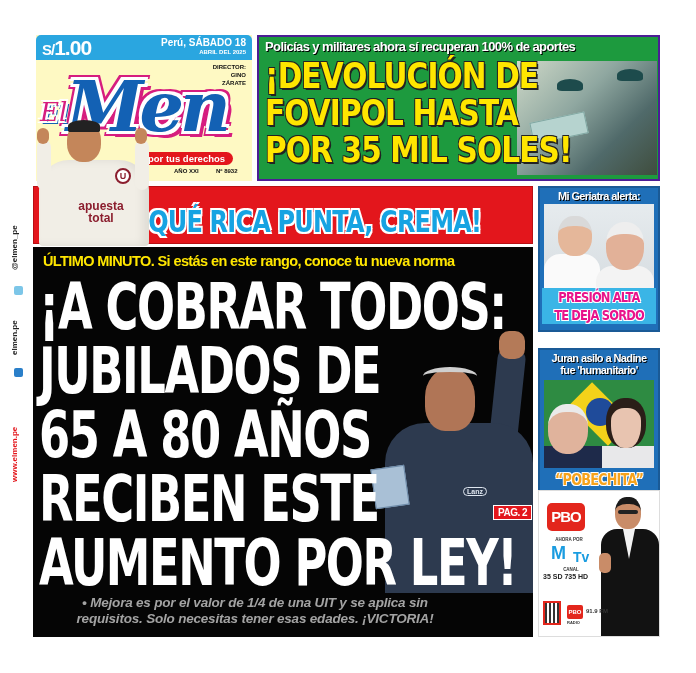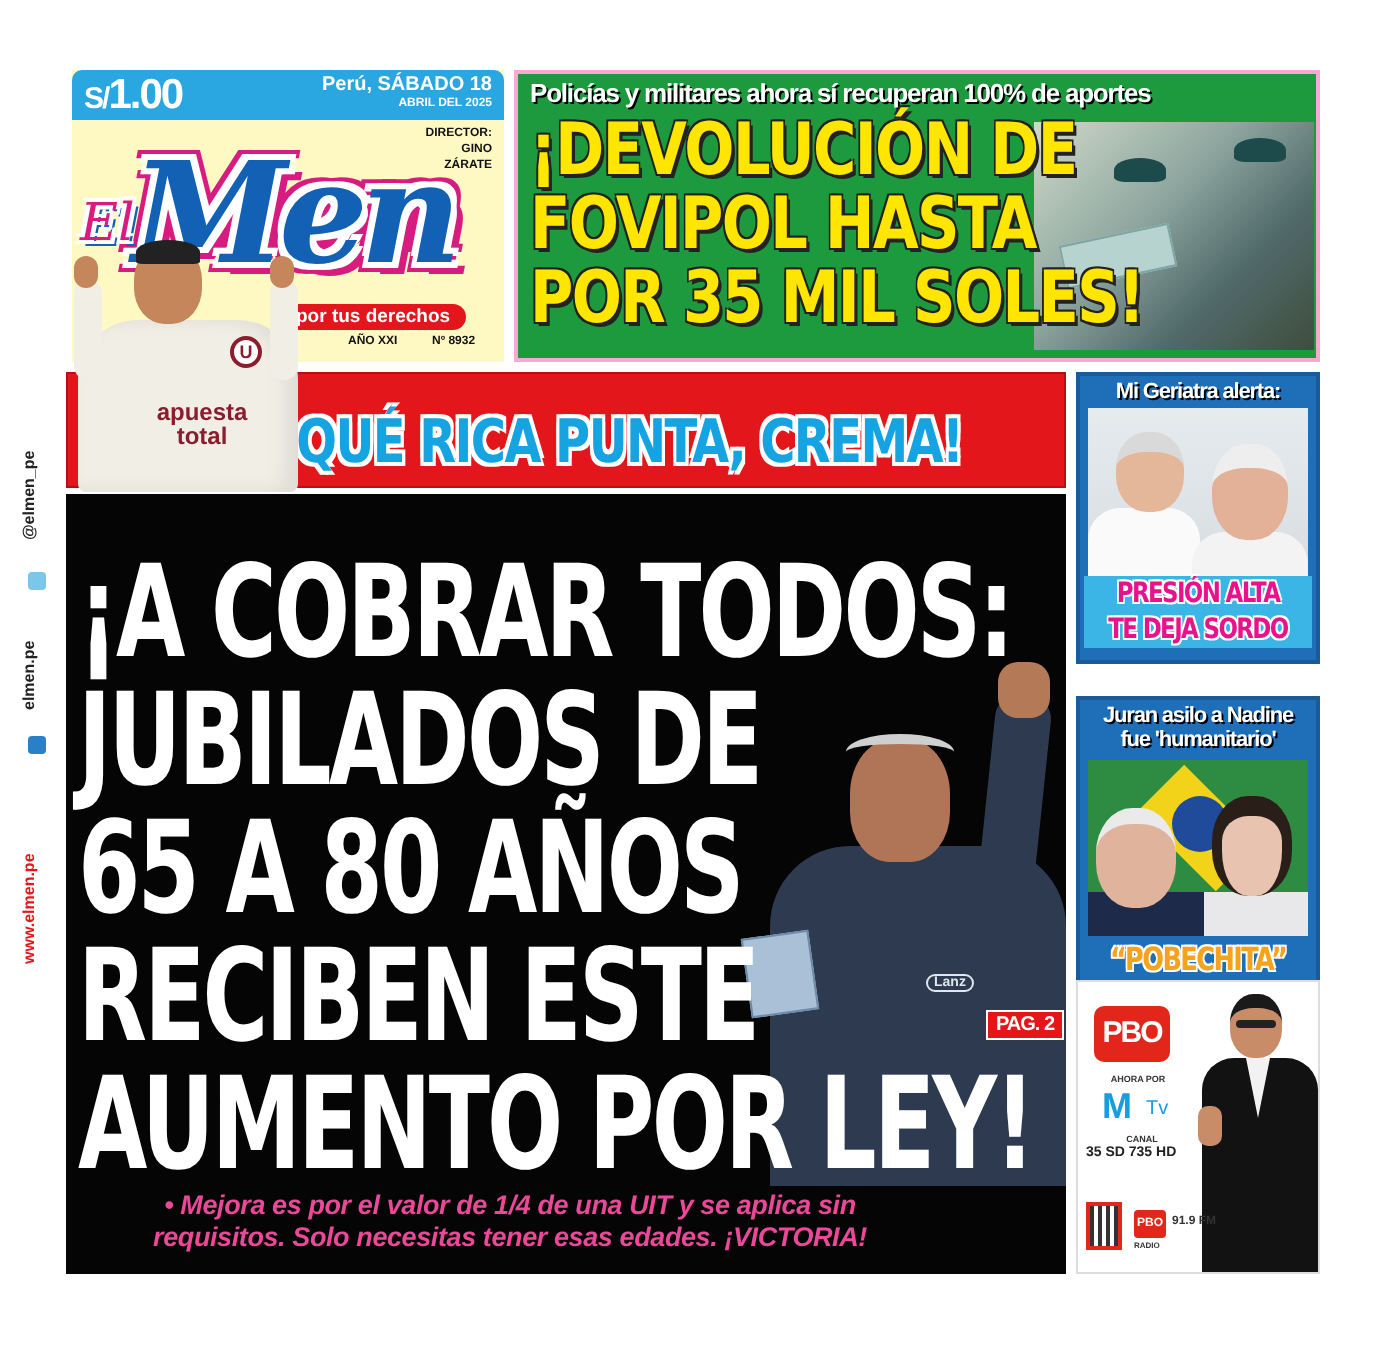--- a/index.html
+++ b/index.html
@@ -34,21 +34,21 @@
   .player-hair { position: absolute; left: 35px; top: 0; width: 32px; height: 12px; border-radius: 50% 50% 10% 10%; background: #222; }
   .player-body { position: absolute; left: 6px; top: 40px; width: 110px; height: 86px; background: #f1eee6; border-radius: 30px 30px 4px 4px; box-shadow: inset -6px 0 10px rgba(0,0,0,0.08); }
   .player-arm-l { position: absolute; left: 4px; top: 20px; width: 14px; height: 50px; background: #f1eee6; border-radius: 8px; }
   .player-arm-r { position: absolute; left: 102px; top: 20px; width: 14px; height: 50px; background: #f1eee6; border-radius: 8px; }
   .player-hand-l { position: absolute; left: 4px; top: 8px; width: 12px; height: 16px; background: #c4865a; border-radius: 6px; }
   .player-hand-r { position: absolute; left: 102px; top: 8px; width: 12px; height: 16px; background: #c4865a; border-radius: 6px; }
   .sponsor { position: absolute; left: 38px; top: 80px; width: 60px; text-align: center; color: #8b1e2e; font-weight: bold; font-size: 12px; line-height: 12px; }
   .crest { position: absolute; left: 82px; top: 48px; width: 16px; height: 16px; border-radius: 50%; border: 2px solid #8b1e2e; color: #8b1e2e; font-size: 9px; font-weight: bold; text-align: center; line-height: 12px; background: #fff; }
 
   
-  .green { left: 257px; top: 35px; width: 403px; height: 146px; background: #1d9a3e; border: 2px solid #f9a8d4; overflow: hidden; }
+  .green { left: 257px; top: 35px; width: 403px; height: 146px; background: #1d9a3e; border: 2px solid #4c1d95; overflow: hidden; }
   .green-kicker { position: absolute; left: 6px; top: 2px; color: #fff; font-size: 13px; font-weight: bold; letter-spacing: -0.6px; white-space: nowrap; text-shadow: 1px 1px 0 #000; }
   .green-photo { position: absolute; left: 258px; top: 24px; width: 140px; height: 114px; background: linear-gradient(135deg, #cfd9c8 0%, #8fa7a0 40%, #506a6a 70%, #3f4d3d 100%); }
   .green-photo .cap { position: absolute; width: 26px; height: 12px; border-radius: 50% 50% 20% 20%; background: #1d4b4c; }
   .green-photo .bills { position: absolute; left: 14px; top: 56px; width: 56px; height: 22px; background: #b6d3cf; transform: rotate(-12deg); border: 1px solid #7fa6a1; }
   .green-head { position: absolute; left: 6px; top: 20px; color: #ffe600; font-size: 36px; line-height: 37px; font-weight: bold; letter-spacing: -1px; white-space: nowrap; text-shadow: 2px 2px 0 #222, -1px -1px 0 #222, 1px -1px 0 #222, -1px 1px 0 #222; font-family: "DejaVu Sans", sans-serif; }
   .green-head span { display: block; transform: scaleX(0.82); transform-origin: left center; }
 
   
   .red { left: 33px; top: 186px; width: 500px; height: 58px; background: #e3161c; border: 1px solid #b80f14; }
   .red-kicker { position: absolute; left: 118px; top: 3px; color: #fff; font-size: 12px; font-weight: bold; letter-spacing: -0.6px; white-space: nowrap; text-shadow: 1px 1px 0 #000; }
@@ -61,21 +61,21 @@
   .main-head span { display: block; transform: scaleX(0.7); transform-origin: left center; }
   .man { position: absolute; left: 340px; top: 80px; width: 160px; height: 262px; }
   .man-body { position: absolute; left: 12px; top: 96px; width: 148px; height: 170px; background: #2d3a4f; border-radius: 40px 40px 0 0; }
   .man-arm { position: absolute; left: 120px; top: 20px; width: 28px; height: 110px; background: #2d3a4f; border-radius: 12px; transform: rotate(6deg); }
   .man-fist { position: absolute; left: 126px; top: 4px; width: 26px; height: 28px; background: #b47a58; border-radius: 10px; }
   .man-head { position: absolute; left: 52px; top: 42px; width: 50px; height: 62px; background: #b07556; border-radius: 45% 45% 40% 40%; }
   .man-hair { position: absolute; left: 50px; top: 40px; width: 54px; height: 18px; border-radius: 50% 50% 0 0; border-top: 5px solid #cfcfcf; }
   .man-money { position: absolute; left: 0; top: 140px; width: 34px; height: 40px; background: #a9c0d6; border: 1px solid #6d8aa8; transform: rotate(-8deg); }
   .man-logo { position: absolute; left: 90px; top: 160px; color: #dfe6f0; font-size: 7px; font-weight: bold; border: 1px solid #dfe6f0; border-radius: 6px; padding: 0 3px; }
   .pag { position: absolute; left: 460px; top: 258px; background: #e3161c; color: #fff; font-size: 10px; font-weight: bold; padding: 1px 4px; border: 1px solid #fff; letter-spacing: -0.5px; }
-  .main-sub { position: absolute; left: 0; top: 348px; width: 444px; text-align: center; color: #ec4899; font-style: italic; font-weight: bold; font-size: 13.5px; line-height: 16px; letter-spacing: -0.2px; }
+  .main-sub { position: absolute; left: 0; top: 348px; width: 444px; text-align: center; color: #a3a3a3; font-style: italic; font-weight: bold; font-size: 13.5px; line-height: 16px; letter-spacing: -0.2px; }
 
   
   .rbox { left: 538px; width: 122px; background: #1f6fb8; border: 2px solid #1a5a96; overflow: hidden; }
   .rbox-title { position: absolute; left: 0; top: 2px; width: 100%; text-align: center; color: #fff; font-size: 11px; font-weight: bold; letter-spacing: -0.6px; line-height: 12px; text-shadow: 1px 1px 0 #000; }
   .ger { top: 186px; height: 146px; }
   .ger-photo { position: absolute; left: 4px; top: 16px; width: 110px; height: 84px; background: linear-gradient(180deg, #e6ebee 0%, #d7dde1 100%); }
   .ger-doc { position: absolute; left: 14px; top: 12px; width: 34px; height: 40px; border-radius: 45%; background: #e5b79a; border-top: 10px solid #d9d9d9; }
   .ger-coat { position: absolute; left: 0; top: 50px; width: 56px; height: 40px; background: #fafafa; border-radius: 16px 16px 0 0; }
   .ger-pat { position: absolute; left: 62px; top: 18px; width: 38px; height: 48px; border-radius: 45%; background: #e2b198; border-top: 12px solid #eeeeee; }
   .ger-pshirt { position: absolute; left: 52px; top: 62px; width: 58px; height: 28px; background: #f3f3f3; border-radius: 16px 16px 0 0; }
@@ -89,21 +89,21 @@
   .nad-lula { position: absolute; left: 4px; top: 24px; width: 40px; height: 50px; border-radius: 45%; background: #e0b39c; border-top: 8px solid #eaeaea; }
   .nad-lulasuit { position: absolute; left: 0; top: 66px; width: 58px; height: 22px; background: #1e2a4a; }
   .nad-n { position: absolute; left: 62px; top: 18px; width: 40px; height: 50px; border-radius: 45%; background: #e8c4b0; border-top: 10px solid #2a1e18; border-left: 5px solid #2a1e18; border-right: 5px solid #2a1e18; }
   .nad-nbody { position: absolute; left: 58px; top: 66px; width: 52px; height: 22px; background: #e8e8ea; }
   .nad-head { position: absolute; left: 2px; top: 118px; width: 114px; text-align: center; color: #f7a21b; font-family: "DejaVu Sans", sans-serif; font-weight: bold; font-size: 16px; line-height: 24px; letter-spacing: -1px; text-shadow: 1px 1px 0 #fff, -1px -1px 0 #fff, 1px -1px 0 #fff, -1px 1px 0 #fff; }
   .nad-head span { display: block; transform: scaleX(0.8); }
   .pbo { left: 538px; top: 490px; width: 122px; height: 147px; background: #ffffff; border: 1px solid #ddd; overflow: hidden; }
   .pbo-logo { position: absolute; left: 8px; top: 12px; width: 38px; height: 28px; background: #e3261c; border-radius: 5px; color: #fff; font-weight: bold; font-size: 15px; text-align: center; line-height: 28px; letter-spacing: -1px; }
   .pbo-ahora { position: absolute; left: 8px; top: 46px; width: 44px; text-align: center; font-size: 4.5px; color: #333; font-weight: bold; }
   .pbo-m { position: absolute; left: 12px; top: 52px; color: #1a9ce0; font-size: 18px; font-weight: bold; }
-  .pbo-tv { position: absolute; left: 34px; top: 58px; color: #1a9ce0; font-size: 10px; }
+  .pbo-tv { position: absolute; left: 34px; top: 58px; color: #1a9ce0; font-size: 14px; font-weight: bold; }
   .pbo-canal { position: absolute; left: 8px; top: 76px; width: 48px; text-align: center; font-size: 4.5px; color: #333; font-weight: bold; }
   .pbo-chan { position: absolute; left: 4px; top: 82px; font-size: 7px; font-weight: bold; color: #222; white-space: nowrap; }
   .pbo-qr { position: absolute; left: 4px; top: 110px; width: 18px; height: 24px; background: repeating-linear-gradient(90deg, #333 0 2px, #fff 2px 4px), #fff; border: 2px solid #e3261c; }
   .pbo-radio { position: absolute; left: 28px; top: 114px; width: 16px; height: 14px; background: #e3261c; color: #fff; font-size: 6px; font-weight: bold; text-align: center; line-height: 14px; border-radius: 2px; }
   .pbo-radio-lbl { position: absolute; left: 28px; top: 129px; font-size: 4px; color: #333; font-weight: bold; }
   .pbo-freq { position: absolute; left: 47px; top: 117px; font-size: 6px; color: #333; font-weight: bold; }
   .pbo-man-head { position: absolute; left: 76px; top: 6px; width: 26px; height: 32px; border-radius: 45%; background: #c98c68; border-top: 7px solid #1a1a1a; }
   .pbo-glasses { position: absolute; left: 79px; top: 19px; width: 20px; height: 4px; background: #222; border-radius: 2px; }
   .pbo-man-body { position: absolute; left: 62px; top: 38px; width: 58px; height: 108px; background: #121212; border-radius: 16px 16px 0 0; }
   .pbo-shirt { position: absolute; left: 84px; top: 38px; width: 12px; height: 30px; background: #f2f2f2; clip-path: polygon(0 0, 100% 0, 50% 100%); }
@@ -162,20 +162,21 @@
   <div class="player-arm-r"></div>
   <div class="player-hand-l"></div>
   <div class="player-hand-r"></div>
   <div class="player-head"></div>
   <div class="player-hair"></div>
   <div class="crest">U</div>
   <div class="sponsor">apuesta total</div>
 </div>
 
 <div class="abs main">
+  <div class="main-kicker">ÚLTIMO MINUTO. Si estás en este rango, conoce tu nueva norma</div>
   <div class="man">
     <div class="man-arm"></div>
     <div class="man-fist"></div>
     <div class="man-body"></div>
     <div class="man-head"></div>
     <div class="man-hair"></div>
     <div class="man-money"></div>
     <div class="man-logo">Lanz</div>
   </div>
   <div class="main-head">

